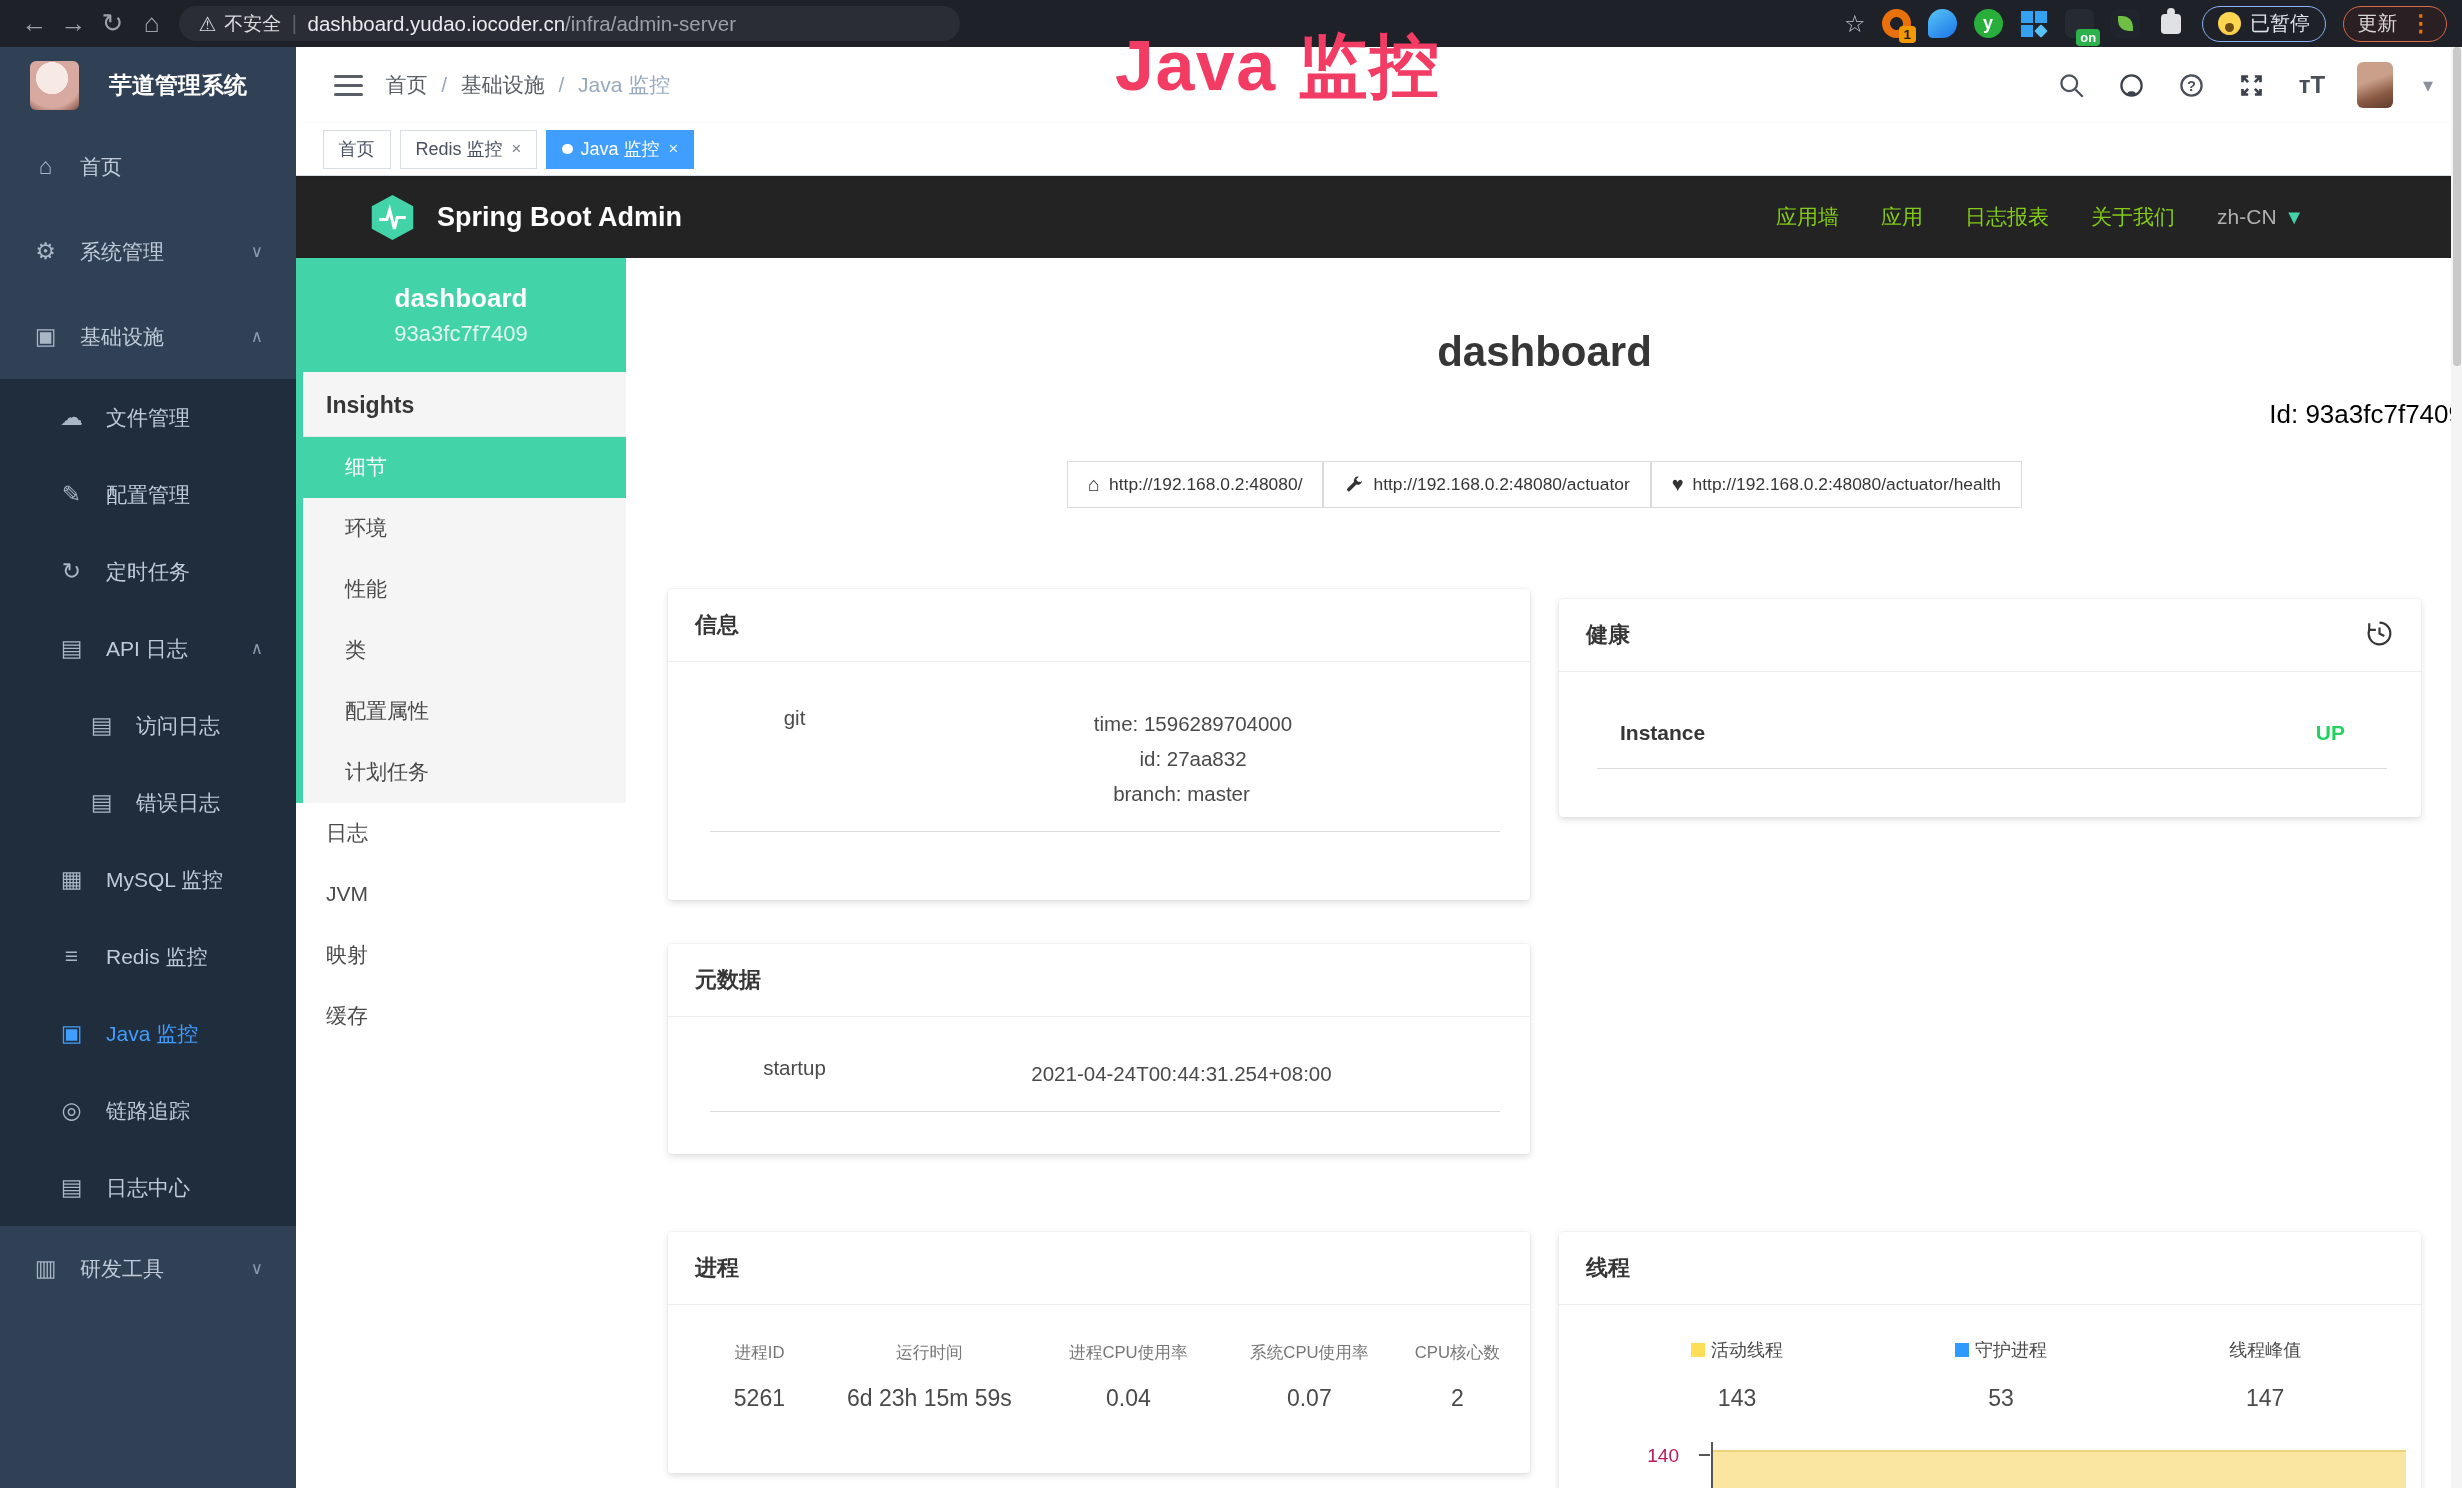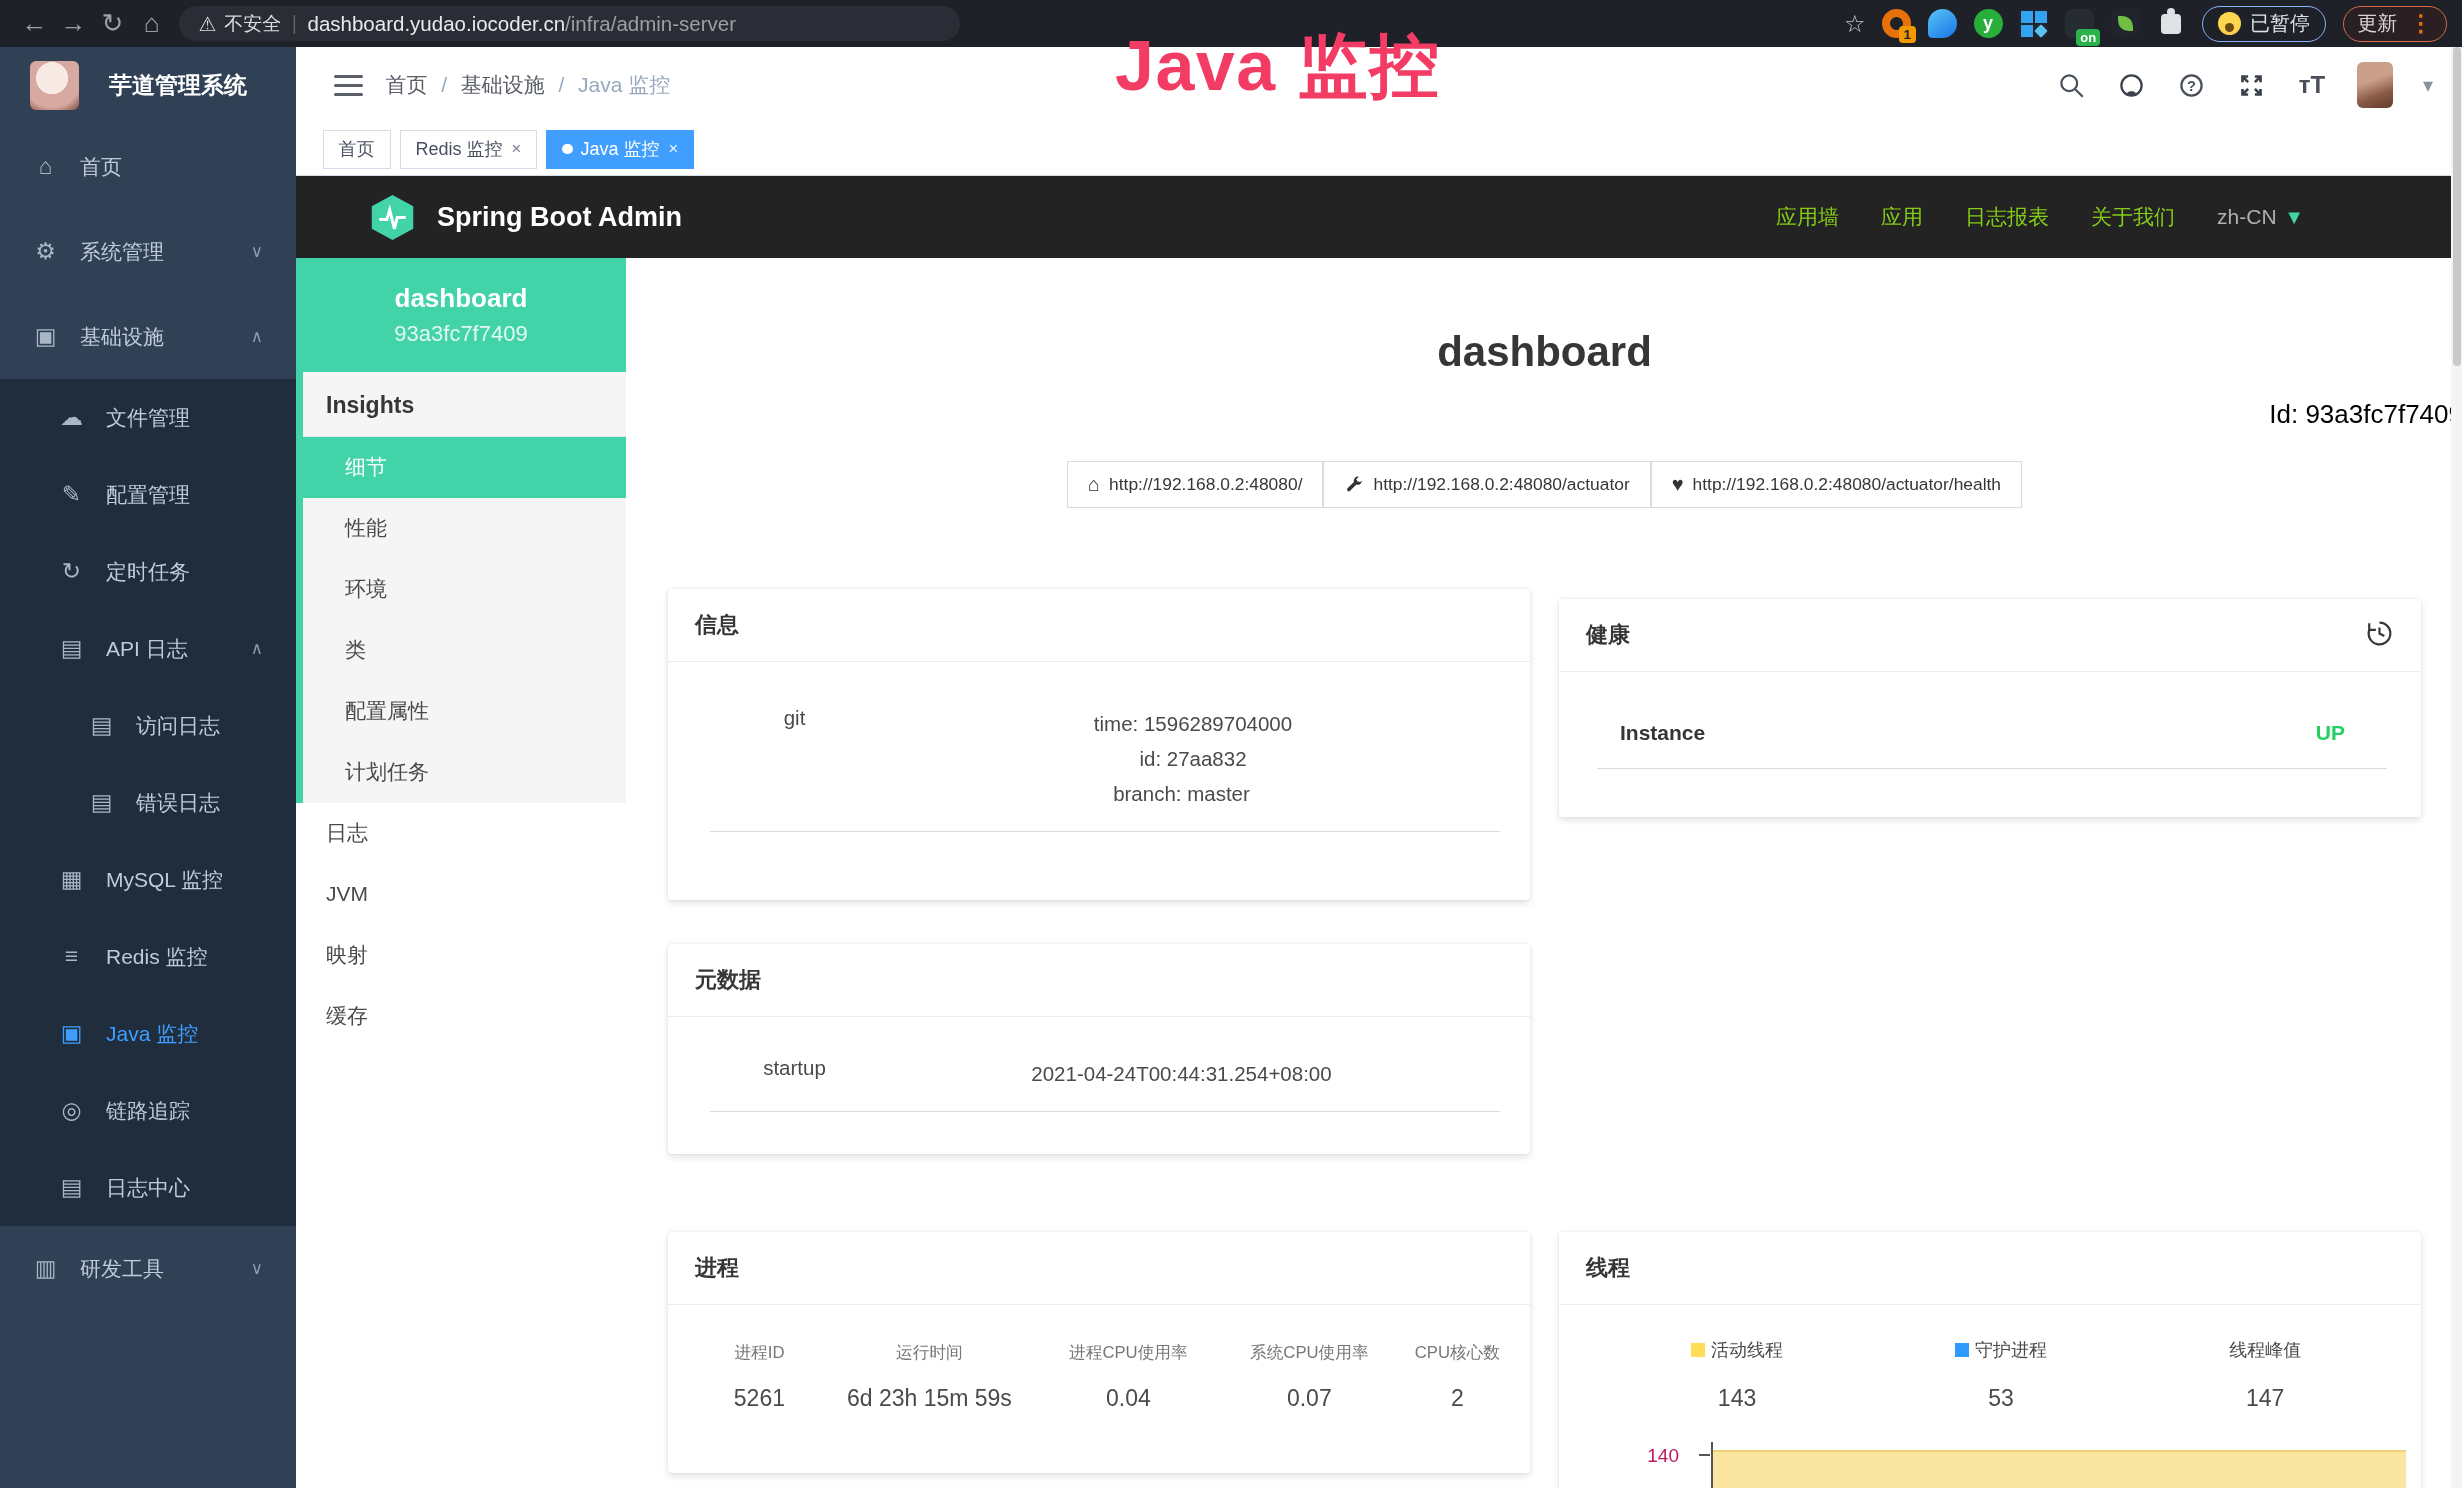--- a/index.html
+++ b/index.html
@@ -390,22 +390,22 @@
 
   <div class="sba-body">
     <nav class="sba-side">
       <div class="inst-head">
         <span class="inst-name">dashboard</span>
         <span class="inst-id">93a3fc7f7409</span>
       </div>
       <div class="insights">
         <div class="sec-title">Insights</div>
         <div class="smi active">细节</div>
+        <div class="smi">环境</div>
         <div class="smi">性能</div>
-        <div class="smi">环境</div>
         <div class="smi">类</div>
         <div class="smi">配置属性</div>
         <div class="smi">计划任务</div>
       </div>
       <div class="smi-root">日志</div>
       <div class="smi-root">JVM</div>
       <div class="smi-root">映射</div>
       <div class="smi-root">缓存</div>
     </nav>
 

